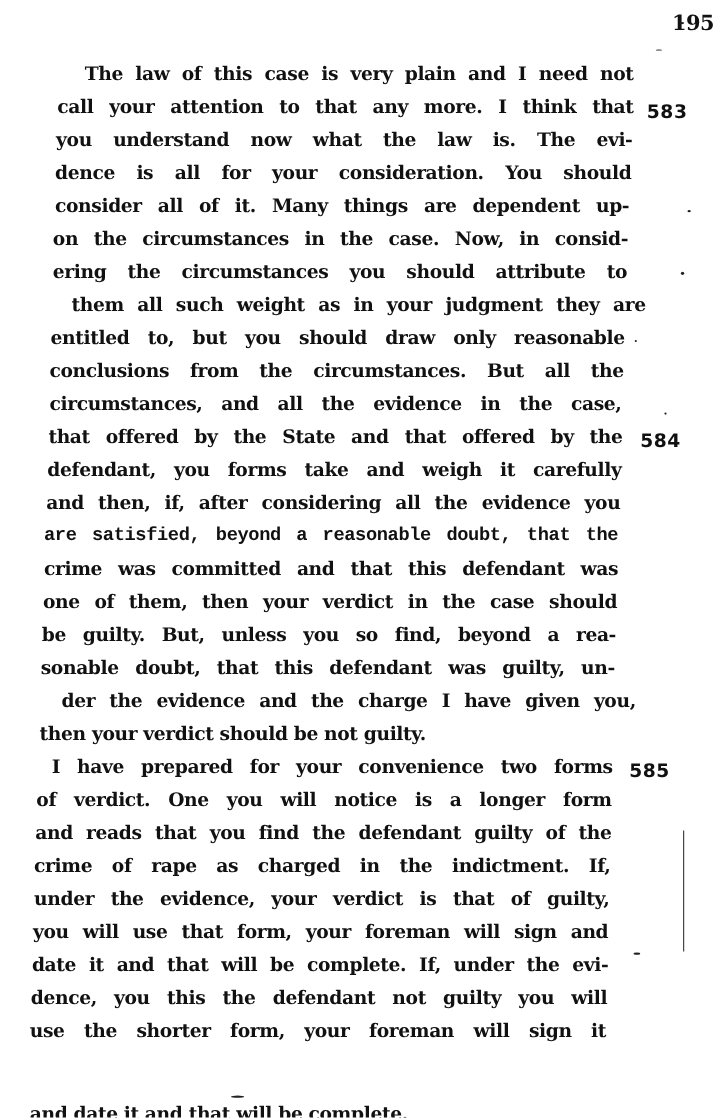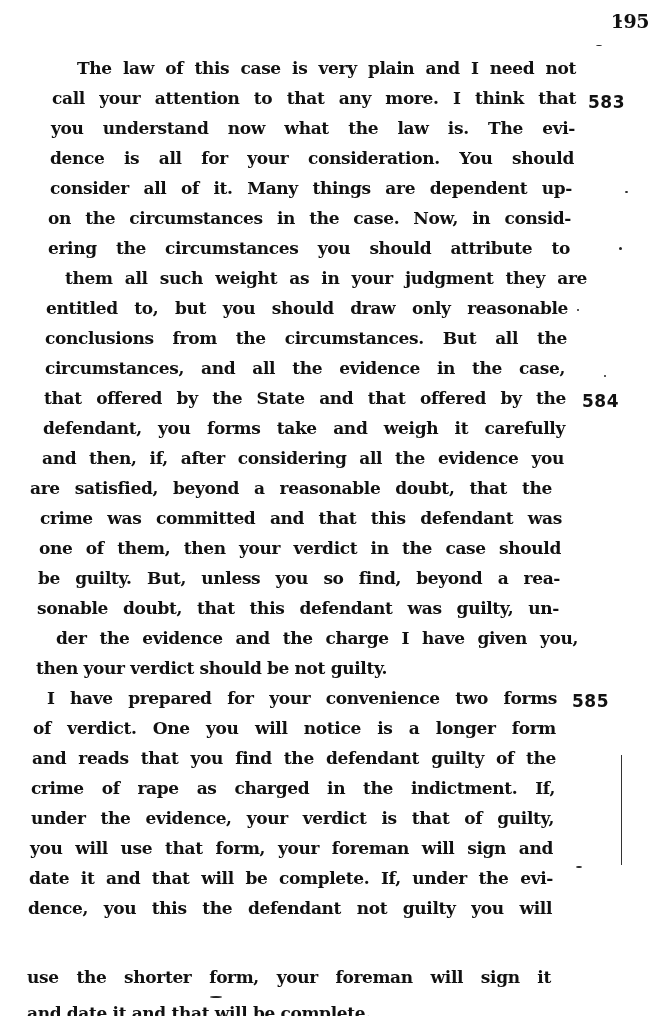--- a/index.html
+++ b/index.html
@@ -40,39 +40,39 @@
   <div class="line" style="top:176px;left:50px;width:522px;">consider all of it.  Many things are dependent up-</div>
   <div class="line" style="top:206px;left:48px;width:523px;">on the circumstances in the case.  Now, in consid-</div>
   <div class="line" style="top:236px;left:48px;width:522px;">ering the circumstances you should attribute to</div>
   <div class="line" style="top:266px;left:47px;width:522px;margin-left:18px;">them all such weight as in your judgment they are</div>
   <div class="line" style="top:296px;left:46px;width:522px;">entitled to, but you should draw only reasonable</div>
   <div class="line" style="top:326px;left:45px;width:522px;">conclusions from the circumstances.  But all the</div>
   <div class="line" style="top:356px;left:45px;width:520px;">circumstances, and all the evidence in the case,</div>
   <div class="line" style="top:386px;left:44px;width:522px;">that offered by the State and that offered by the</div>
   <div class="line" style="top:416px;left:43px;width:522px;">defendant, you forms take and weigh it carefully</div>
   <div class="line" style="top:446px;left:42px;width:522px;">and then, if, after considering all the evidence you</div>
-  <div class="line" style="top:476px;left:30px;width:522px;">are satisfied, beyond a reasonable doubt, that the</div>
+  <div class="line" style="top:476px;left:40px;width:522px;font-family:Liberation Mono, monospace;">are satisfied, beyond a reasonable doubt, that the</div>
   <div class="line" style="top:506px;left:40px;width:522px;">crime was committed and that this defendant was</div>
   <div class="line" style="top:536px;left:39px;width:522px;">one of them, then your verdict in the case should</div>
   <div class="line" style="top:566px;left:38px;width:522px;">be guilty.  But, unless you so find, beyond a rea-</div>
   <div class="line" style="top:596px;left:37px;width:522px;">sonable doubt, that this defendant was guilty, un-</div>
   <div class="line" style="top:626px;left:36px;width:522px;margin-left:20px;">der the evidence and the charge I have given you,</div>
   <div class="line last" style="top:656px;left:36px;width:400px;">then your verdict should be not guilty.</div>
 </div>
 
 <div>
   <div class="line" style="top:686px;left:47px;width:510px;">I have prepared for your convenience two forms</div>
   <div class="line" style="top:716px;left:33px;width:523px;">of verdict.  One you will notice is a longer form</div>
   <div class="line" style="top:746px;left:32px;width:524px;">and reads that you find the defendant guilty of the</div>
   <div class="line" style="top:776px;left:31px;width:524px;">crime of rape as charged in the indictment.  If,</div>
   <div class="line" style="top:806px;left:31px;width:523px;">under the evidence, your verdict is that of guilty,</div>
   <div class="line" style="top:836px;left:30px;width:523px;">you will use that form, your foreman will sign and</div>
   <div class="line" style="top:866px;left:29px;width:524px;">date it and that will be complete.  If, under the evi-</div>
   <div class="line" style="top:896px;left:28px;width:524px;">dence, you this the defendant not guilty you will</div>
-  <div class="line" style="top:926px;left:27px;width:524px;margin-top:39px;">use the shorter form, your foreman will sign it</div>
+  <div class="line" style="top:926px;left:27px;width:524px;">use the shorter form, your foreman will sign it</div>
   <div class="line last" style="top:956px;left:27px;width:420px;margin-top:45px;">and date it and that will be complete.</div>
 </div>
 
 <div class="margin-num" style="top:92px;left:588px;">583</div>
 <div class="margin-num" style="top:391px;left:582px;">584</div>
 <div class="margin-num" style="top:691px;left:572px;">585</div>
 
 <div class="vbar" style="left:621px;top:755px;height:110px;"></div>
 <div class="speck" style="left:618px;top:20px;width:4px;height:2px;"></div>
 <div class="speck" style="left:596px;top:45px;width:6px;height:1px;"></div>

